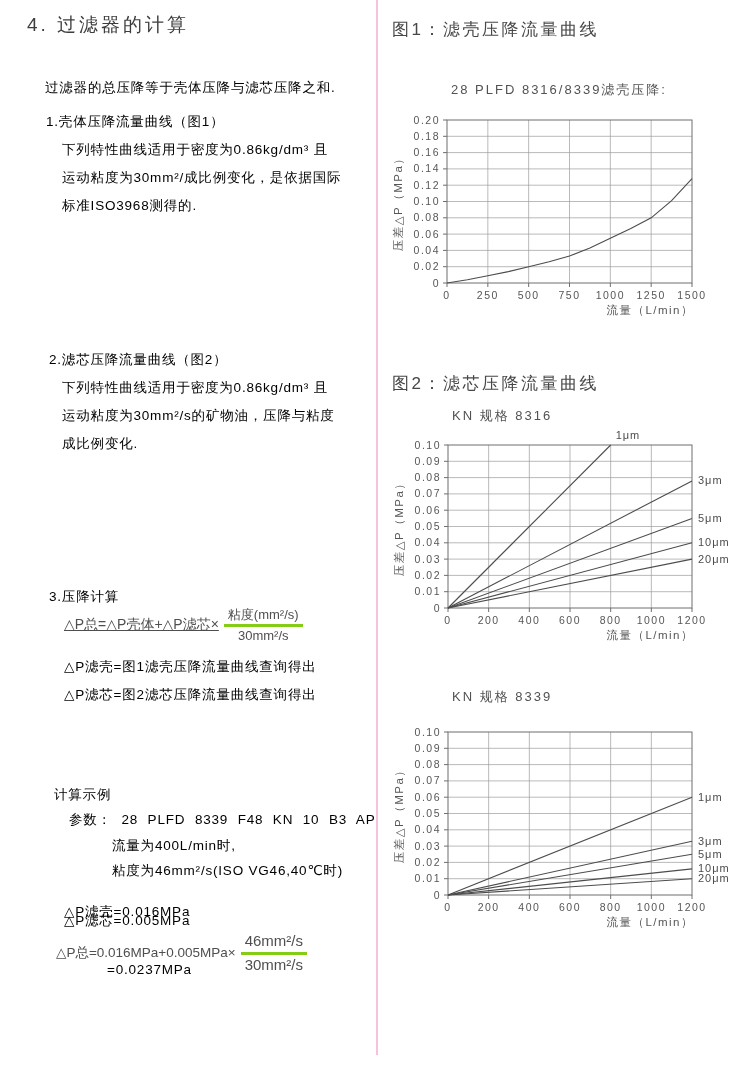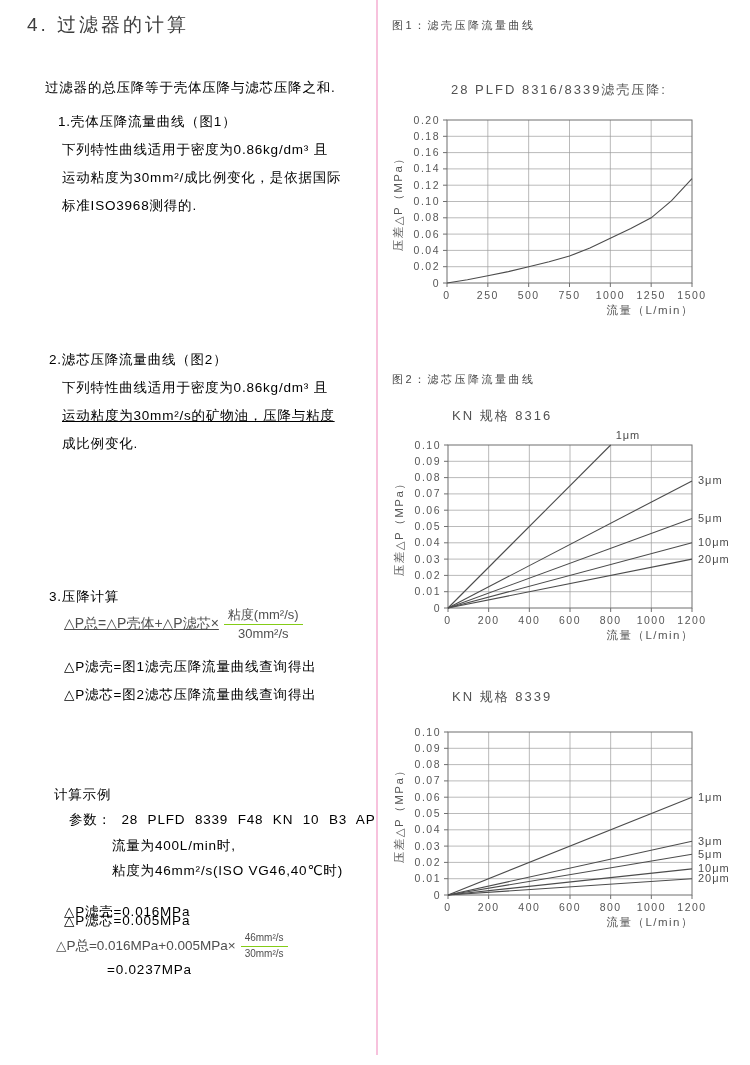--- a/index.html
+++ b/index.html
@@ -1,30 +1,30 @@
 <!DOCTYPE html>
 <html><head>
 <meta charset="utf-8">
 <style>
   html,body{margin:0;padding:0;background:#ffffff;}
   body{font-family:"Liberation Sans","DejaVu Sans",sans-serif;}
   .page{position:relative;width:750px;height:1055px;background:#fff;overflow:hidden;color:#4f4f4f;}
   .abs{position:absolute;white-space:nowrap;}
   .t{font-size:13.5px;letter-spacing:0.8px;color:#000000;}
   .title{font-size:19px;letter-spacing:3px;color:#3d3d3d;}
-  .cap{font-size:11px;letter-spacing:2.5px;color:#474747;}
+  .cap{font-size:17px;letter-spacing:2.5px;color:#474747;}
   .ws{word-spacing:5px;}
   .divider{position:absolute;left:376px;top:0;width:2px;height:1055px;background:#f7c2dd;}
   .frac{display:inline-block;vertical-align:middle;text-align:center;line-height:1.25;margin-left:5px;}
-  .frac .fn{display:block;border-bottom:1px solid #84cc16;padding:0 4px 1px;}
+  .frac .fn{display:block;border-bottom:3px solid #84cc16;padding:0 4px 1px;}
   .frac .fd{display:block;padding-top:1px;text-align:center;}
   .formula{font-size:14px;}
   .formula .fn,.formula .fd{font-size:13px;}
   .extotal{font-size:13.5px;}
-  .exfrac .fn,.exfrac .fd{font-size:10px;}
+  .exfrac .fn,.exfrac .fd{font-size:15px;}
   svg text{font-family:"Liberation Sans","DejaVu Sans",sans-serif;}
   .gr{stroke:#9c9c9c;stroke-width:0.7;}
   .tm{stroke:#6f6f6f;stroke-width:1;}
   .pb{fill:none;stroke:#6f6f6f;stroke-width:1;}
   .tk{font-size:10.5px;fill:#565656;letter-spacing:1.5px;}
   .al{font-size:11.5px;fill:#565656;letter-spacing:1.5px;}
   .ct{font-size:13px;fill:#525252;letter-spacing:2px;}
   .sl{fill:none;stroke:#4c4c4c;stroke-width:1.1;}
   .lb{font-size:11px;fill:#4c4c4c;letter-spacing:1px;}
 </style>
@@ -32,28 +32,28 @@
 <body>
 
 <div class="page">
 
   <div class="divider"></div>
 
   <div class="abs title" style="left:27px;top:12px;">4. 过滤器的计算</div>
 
   <div class="abs t" style="left:45px;top:79px;">过滤器的总压降等于壳体压降与滤芯压降之和.</div>
 
-  <div class="abs t" style="left:58px;top:113px;">1.壳体压降流量曲线（图1）</div>
+  <div class="abs t" style="left:46px;top:113px;">1.壳体压降流量曲线（图1）</div>
   <div class="abs t" style="left:62px;top:141px;">下列特性曲线适用于密度为0.86kg/dm³ 且</div>
   <div class="abs t" style="left:62px;top:169px;">运动粘度为30mm²/成比例变化，是依据国际</div>
   <div class="abs t" style="left:62px;top:197px;">标准ISO3968测得的.</div>
 
   <div class="abs t" style="left:49px;top:351px;">2.滤芯压降流量曲线（图2）</div>
   <div class="abs t" style="left:62px;top:379px;">下列特性曲线适用于密度为0.86kg/dm³ 且</div>
-  <div class="abs t" style="left:62px;top:407px;text-decoration:underline;">运动粘度为30mm²/s的矿物油，压降与粘度</div>
+  <div class="abs t" style="left:62px;top:407px;">运动粘度为30mm²/s的矿物油，压降与粘度</div>
   <div class="abs t" style="left:62px;top:435px;">成比例变化.</div>
 
   <div class="abs t" style="left:49px;top:588px;">3.压降计算</div>
   <div class="abs formula" style="left:64px;top:607px;text-decoration:underline;">
     <span>△P总=△P壳体+△P滤芯×</span><span class="frac"><span class="fn">粘度(mm²/s)</span><span class="fd">30mm²/s</span></span>
   </div>
   <div class="abs t" style="left:64px;top:658px;">△P滤壳=图1滤壳压降流量曲线查询得出</div>
   <div class="abs t" style="left:64px;top:686px;">△P滤芯=图2滤芯压降流量曲线查询得出</div>
 
   <div class="abs t" style="left:54px;top:786px;">计算示例</div>

